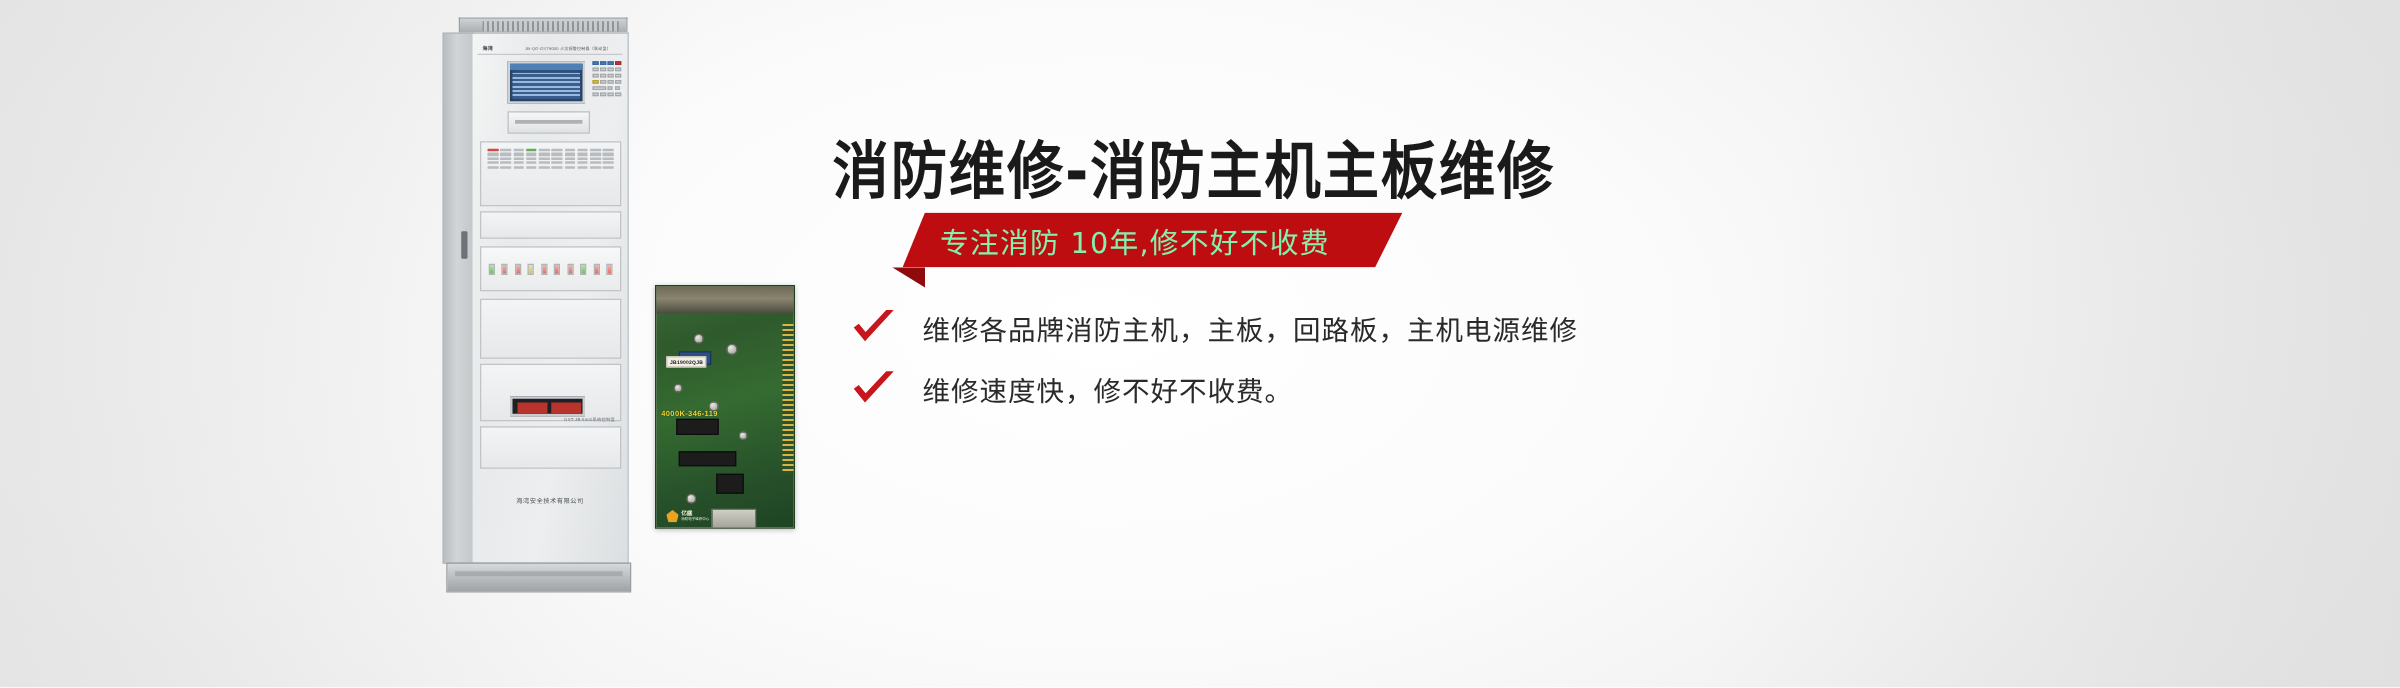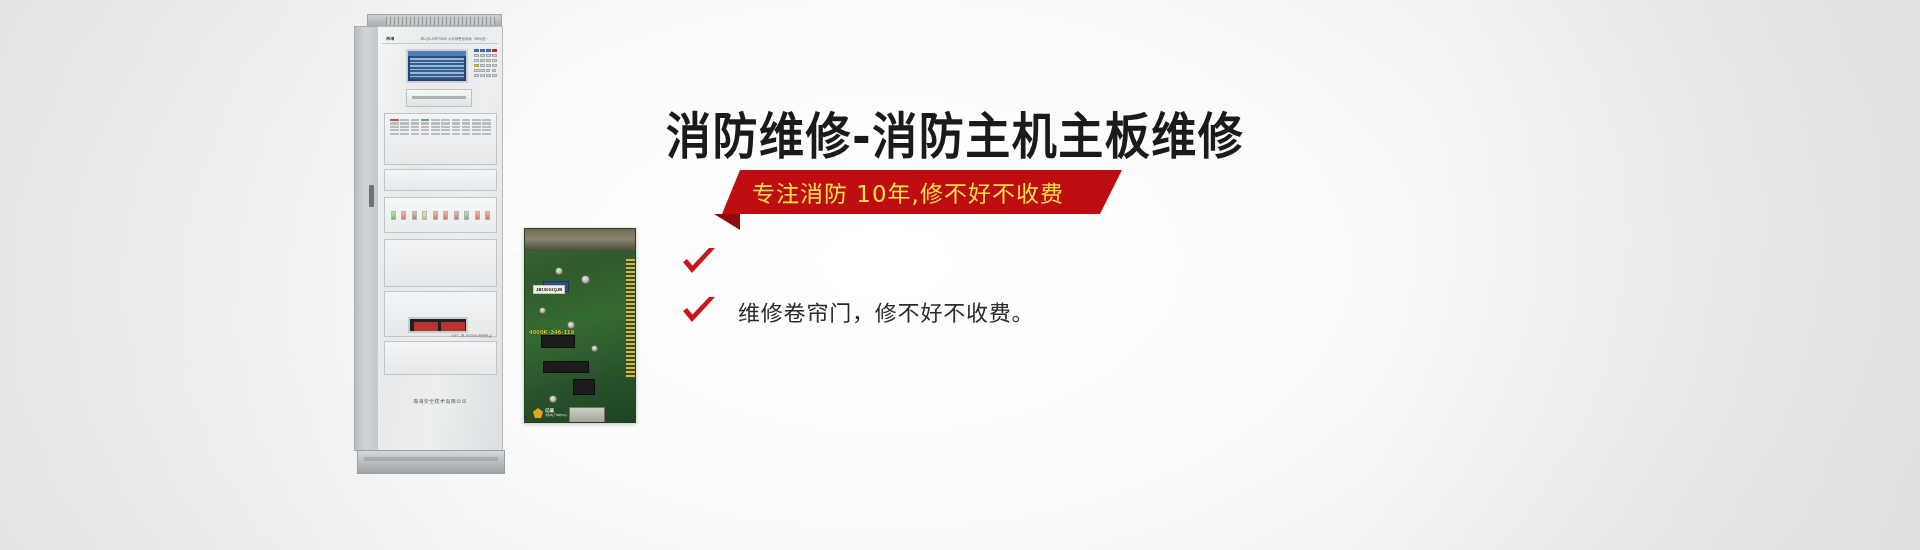--- a/index.html
+++ b/index.html
@@ -243,21 +243,21 @@
   
   .ribbon{
     position:absolute; left:62px; top:170px;
     height:44px; min-width:400px;
     background:#bd0d11;
     display:flex; align-items:center;
     padding:0 34px 0 30px;
     clip-path:polygon(18px 0, 100% 0, calc(100% - 22px) 100%, 0 100%);
   }
   .ribbon-text{
-    color:#fde047; font-size:23px; letter-spacing:1px; white-space:nowrap;
+    color:#86efac; font-size:23px; letter-spacing:1px; white-space:nowrap;
     font-family:"DejaVu Sans","Liberation Sans",sans-serif;
   }
   .ribbon-tail{
     position:absolute; left:54px; top:214px;
     width:0; height:0;
     border-top:16px solid #8e0a0d;
     border-left:26px solid transparent;
   }
 
   .bullets{
@@ -462,28 +462,29 @@
     </div>
 
     <div class="bullets">
 
       <div class="bullet">
         <span class="check">
           <svg viewBox="0 0 34 30" xmlns="http://www.w3.org/2000/svg" aria-hidden="true">
             <path d="M1 15 L10 26 L33 1 L27 1 L10.5 18.5 L5 12 Z" fill="#c8161d"></path>
           </svg>
         </span>
+        <span class="bullet-text">维修各品牌消防主机，主板，回路板，主机电源维修</span>
       </div>
 
 
       <div class="bullet">
         <span class="check">
           <svg viewBox="0 0 34 30" xmlns="http://www.w3.org/2000/svg" aria-hidden="true">
             <path d="M1 15 L10 26 L33 1 L27 1 L10.5 18.5 L5 12 Z" fill="#c8161d"></path>
           </svg>
         </span>
-        <span class="bullet-text">维修卷帘门，修不好不收费。</span>
+        <span class="bullet-text">维修速度快，修不好不收费。</span>
       </div>
 
     </div>
   </div>
 
 </div>
 
 </body></html>

